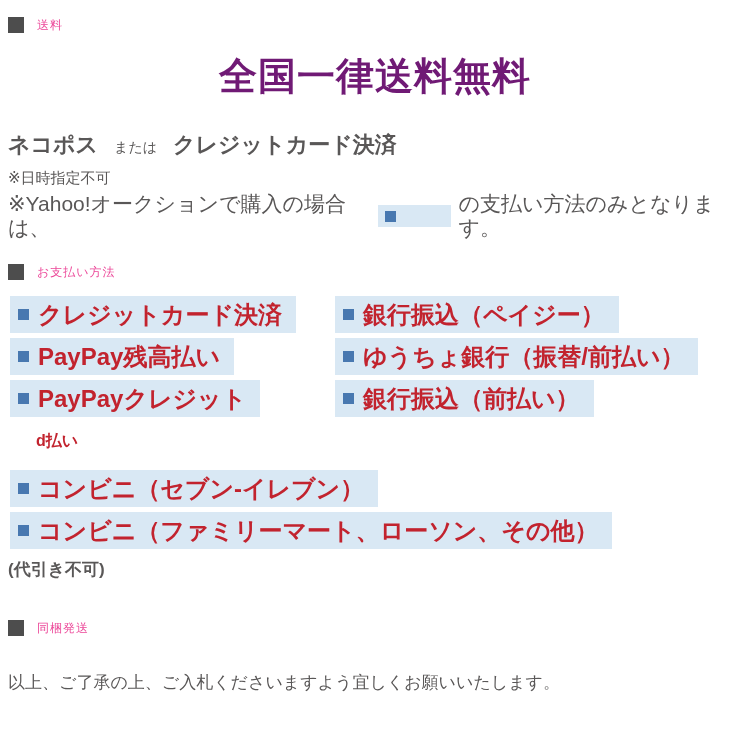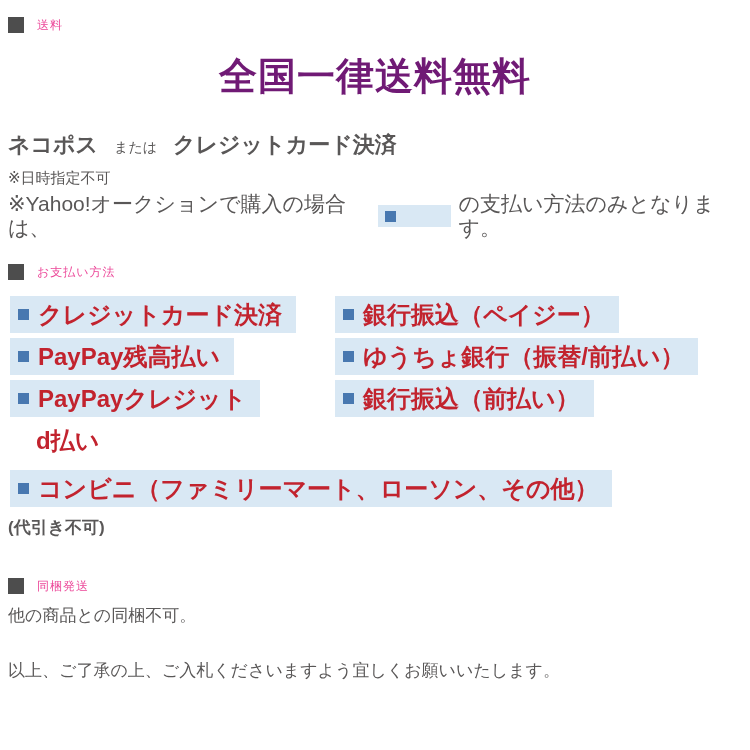--- a/index.html
+++ b/index.html
@@ -38,21 +38,21 @@
   
   .pay-grid{display:flex;margin-top:13px;padding-left:2px;}
   .pay-col-left{width:325px;flex:0 0 auto;}
   .pay-col-right{flex:1;}
   .chip-row{height:30px;margin-bottom:12px;}
   .chip{display:inline-flex;align-items:center;height:37px;background:#d9e8f4;
     padding:0 14px 0 8px;box-sizing:border-box;
     font-size:24px;font-weight:bold;color:#c2232e;white-space:nowrap;}
   .chip .sq-blue{margin-right:9px;}
   .plain-method{margin:4px 0 14px 0;padding-left:28px;height:30px;line-height:30px;
-    font-size:24px;font-weight:bold;color:#c2232e;}
+    font-size:16px;font-weight:bold;color:#c2232e;}
   .full-rows{padding-left:2px;}
 
   .cod-note{margin-top:17px;height:22px;line-height:22px;font-size:17px;color:#595757;font-weight:bold;}
 
   .bundle-head{margin-top:36px;}
   .bundle-note{margin-top:8px;height:22px;line-height:22px;font-size:17px;color:#595757;}
 
   .footer-note{margin-top:33px;height:22px;line-height:22px;font-size:17px;color:#595757;}
 </style>
 </head>
@@ -127,28 +127,33 @@
       </div>
     </div>
   </div>
 
   <div class="plain-method">d払い</div>
 
   <div class="full-rows">
     <div class="chip-row">
       <span class="chip">
         <span class="sq-blue"></span>
+        <span>コンビニ（セブン-イレブン）</span>
+      </span>
+    </div>
+    <div class="chip-row">
+      <span class="chip">
+        <span class="sq-blue"></span>
         <span>コンビニ（ファミリーマート、ローソン、その他）</span>
       </span>
     </div>
   </div>
 
   <div class="cod-note">(代引き不可)</div>
 
   <div class="section-head bundle-head">
     <span class="sq-dark"></span>
     <span>同梱発送</span>
   </div>
-  <div class="bundle-note">他の商品との同梱不可。</div>
 
   <div class="footer-note">以上、ご了承の上、ご入札くださいますよう宜しくお願いいたします。</div>
 
 </div>
 
 </body></html>

